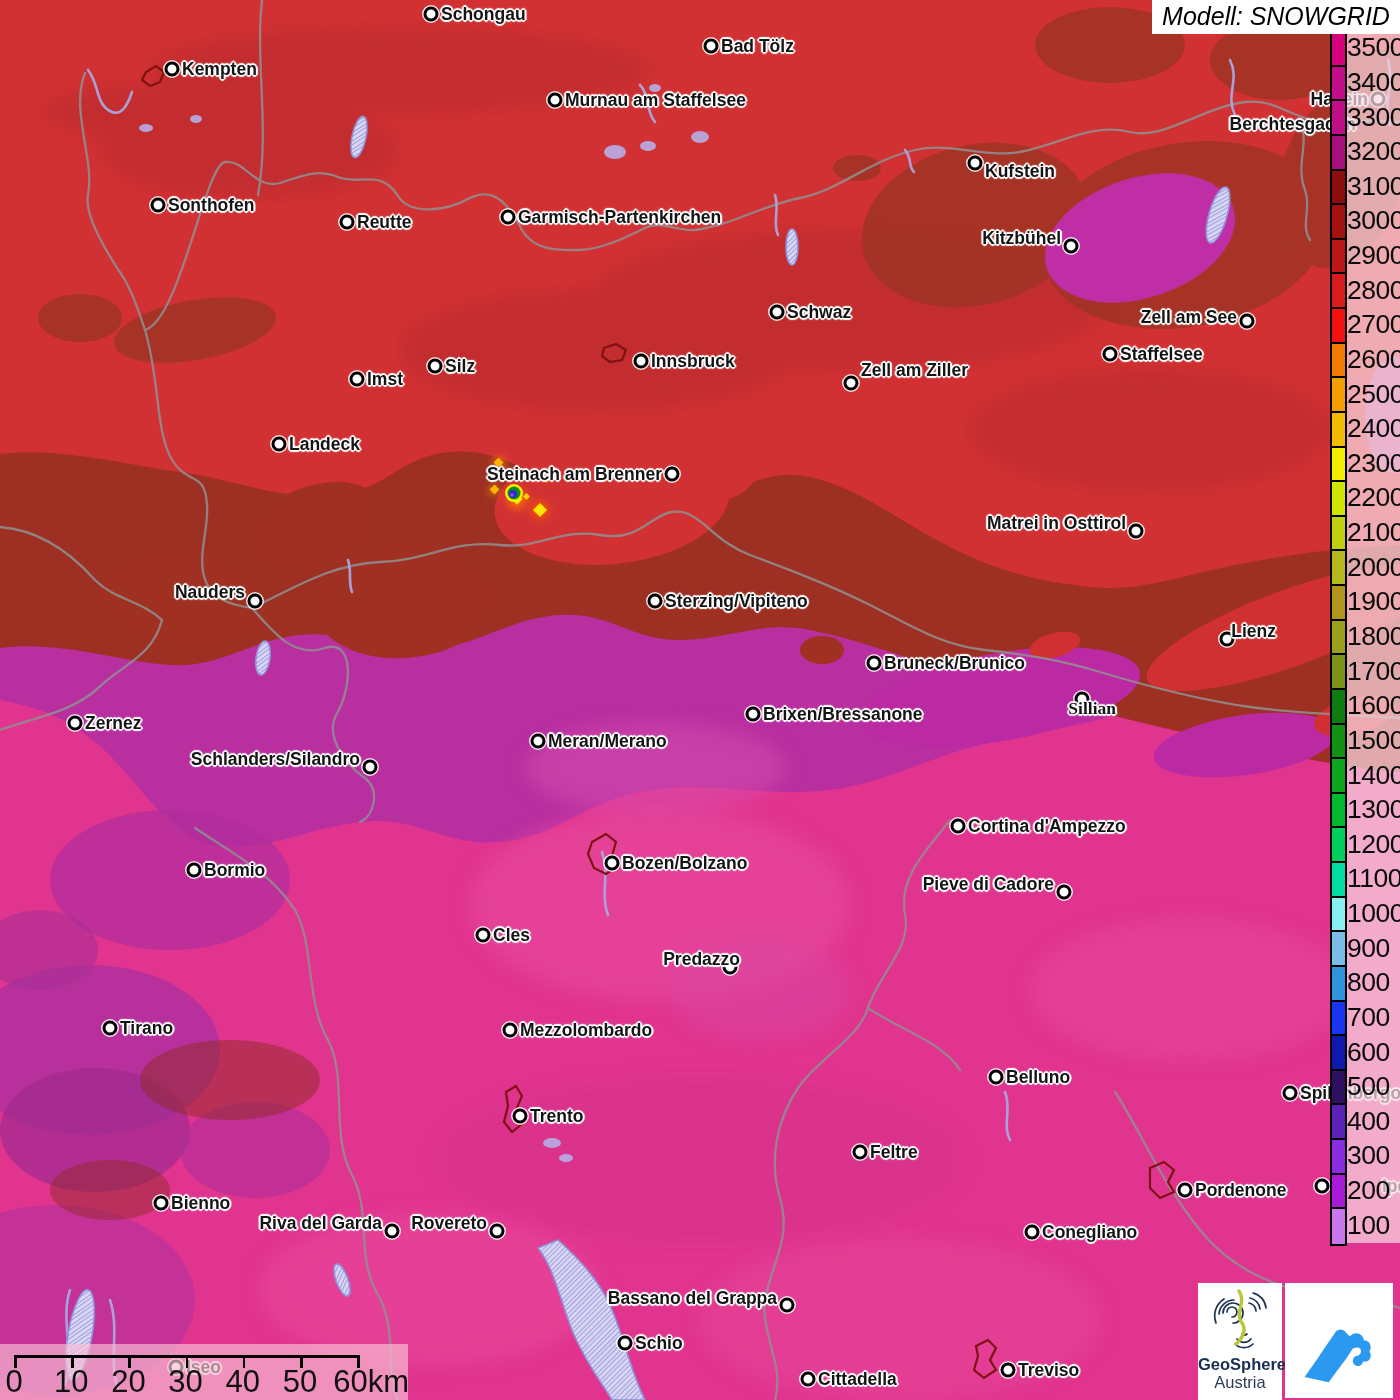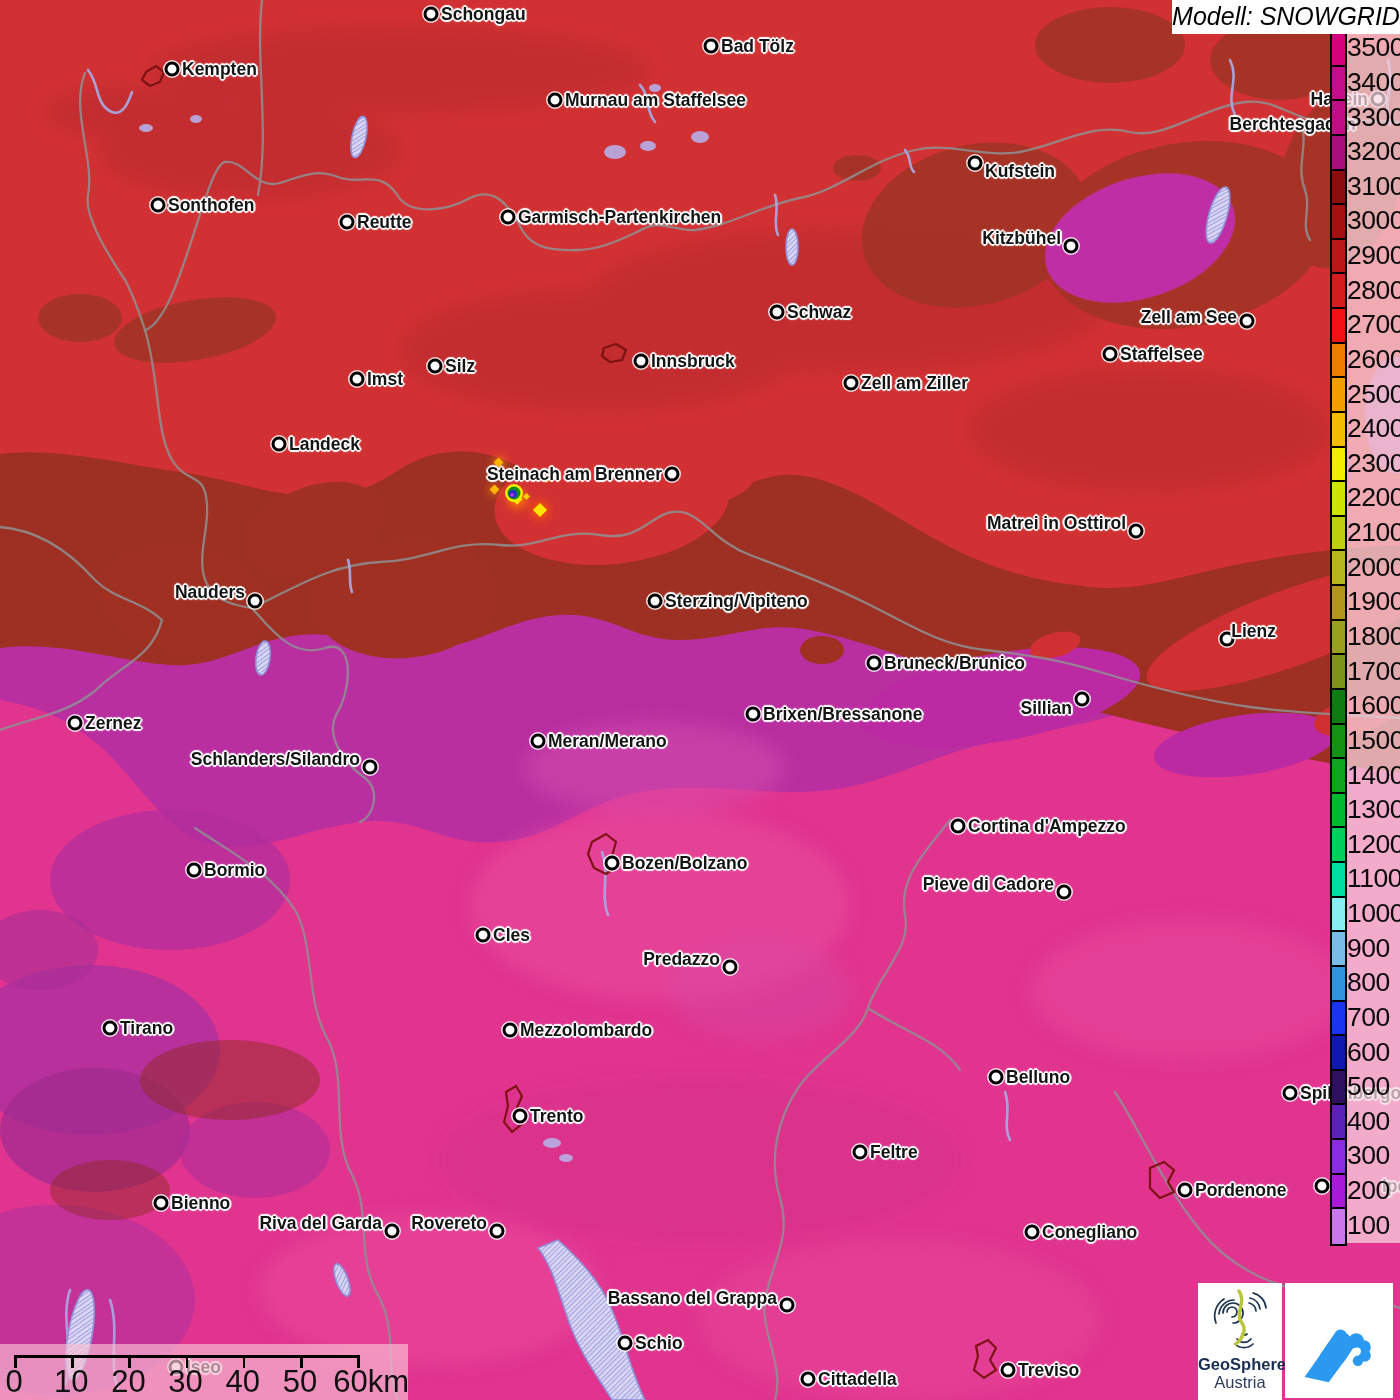--- a/index.html
+++ b/index.html
@@ -16,21 +16,21 @@
   .city .lbl{position:absolute;white-space:nowrap;font-weight:bold;font-size:17.5px;color:#141414;
              text-shadow:-2px 0 1px #fff,2px 0 1px #fff,0 -2px 1px #fff,0 2px 1px #fff,
                          -1px -1px 1px #fff,1px 1px 1px #fff,1px -1px 1px #fff,-1px 1px 1px #fff,0 0 3px #fff;}
 
   
   .titlebox{position:absolute;left:0;top:0;width:381px;height:63px;background:#fff;z-index:6;
             padding:4px 0 0 10px;box-sizing:border-box;color:#000;}
   .titlebox .l1{font-size:26px;line-height:28px;}
   .titlebox .l1 .t{font-weight:bold;}
   .titlebox .l2{font-size:25px;line-height:28px;font-style:italic;}
-  .modelbox{position:absolute;right:0;top:0;width:228px;height:34px;background:#fff;z-index:6;
+  .modelbox{position:absolute;right:0;top:0;width:248px;height:34px;background:#fff;z-index:6;
             font-style:italic;font-size:25px;line-height:33px;text-align:center;color:#000;}
 
   
   #legend-panel{position:absolute;left:1330px;top:30px;width:70px;height:1213px;
                 background:rgba(250,217,227,.72);z-index:4;}
   #legend-bar{position:absolute;left:1330px;top:30px;width:13px;height:1212px;
               border:2px solid #000;box-sizing:content-box;z-index:5;}
   #legend-bar .seg{width:13px;border-bottom:2px solid #000;box-sizing:border-box;}
   #legend-bar .seg:last-child{border-bottom:none;}
   #legend-labels{position:absolute;left:1347px;top:30px;width:52px;height:1212px;z-index:5;}
@@ -310,21 +310,21 @@
       <div class="city">
         <span class="dot" style="left: 435px; top: 366px;"></span>
         <span class="lbl" style="top: 366px; left: 445px; transform: translateY(-50%);">Silz</span>
       </div>
       <div class="city">
         <span class="dot" style="left: 357px; top: 379px;"></span>
         <span class="lbl" style="top: 379px; left: 367px; transform: translateY(-50%);">Imst</span>
       </div>
       <div class="city">
         <span class="dot" style="left: 851px; top: 383px;"></span>
-        <span class="lbl" style="top: 383px; left: 861px; transform: translateY(-50%);">Zell am Ziller</span>
+        <span class="lbl" style="top: 370px; left: 861px; transform: translateY(-50%);">Zell am Ziller</span>
       </div>
       <div class="city">
         <span class="dot" style="left: 279px; top: 444px;"></span>
         <span class="lbl" style="top: 444px; left: 289px; transform: translateY(-50%);">Landeck</span>
       </div>
       <div class="city">
         <span class="dot" style="left: 672px; top: 474px;"></span>
         <span class="lbl" style="top: 474px; left: 662px; transform: translate(-100%, -50%);">Steinach am Brenner</span>
       </div>
       <div class="city">
@@ -342,21 +342,21 @@
       <div class="city">
         <span class="dot" style="left: 1227px; top: 639px;"></span>
         <span class="lbl" style="top: 631px; left: 1276px; transform: translate(-100%, -50%);">Lienz</span>
       </div>
       <div class="city">
         <span class="dot" style="left: 874px; top: 663px;"></span>
         <span class="lbl" style="top: 663px; left: 884px; transform: translateY(-50%);">Bruneck/Brunico</span>
       </div>
       <div class="city">
         <span class="dot" style="left: 1082px; top: 699px;"></span>
-        <span class="lbl" style="top: 708px; left: 1072px; transform: translate(-100%, -50%);">Sillian</span>
+        <span class="lbl" style="top: 708px; left: 1116px; transform: translate(-100%, -50%); font-family: Liberation Serif, serif;">Sillian</span>
       </div>
       <div class="city">
         <span class="dot" style="left: 753px; top: 714px;"></span>
         <span class="lbl" style="top: 714px; left: 763px; transform: translateY(-50%);">Brixen/Bressanone</span>
       </div>
       <div class="city">
         <span class="dot" style="left: 75px; top: 723px;"></span>
         <span class="lbl" style="top: 723px; left: 85px; transform: translateY(-50%);">Zernez</span>
       </div>
       <div class="city">
@@ -382,21 +382,21 @@
       <div class="city">
         <span class="dot" style="left: 1064px; top: 892px;"></span>
         <span class="lbl" style="top: 884px; left: 1054px; transform: translate(-100%, -50%);">Pieve di Cadore</span>
       </div>
       <div class="city">
         <span class="dot" style="left: 483px; top: 935px;"></span>
         <span class="lbl" style="top: 935px; left: 493px; transform: translateY(-50%);">Cles</span>
       </div>
       <div class="city">
         <span class="dot" style="left: 730px; top: 967px;"></span>
-        <span class="lbl" style="top: 959px; left: 720px; transform: translate(-100%, -50%);">Predazzo</span>
+        <span class="lbl" style="top: 959px; left: 740px; transform: translate(-100%, -50%);">Predazzo</span>
       </div>
       <div class="city">
         <span class="dot" style="left: 110px; top: 1028px;"></span>
         <span class="lbl" style="top: 1028px; left: 120px; transform: translateY(-50%);">Tirano</span>
       </div>
       <div class="city">
         <span class="dot" style="left: 510px; top: 1030px;"></span>
         <span class="lbl" style="top: 1030px; left: 520px; transform: translateY(-50%);">Mezzolombardo</span>
       </div>
       <div class="city">

